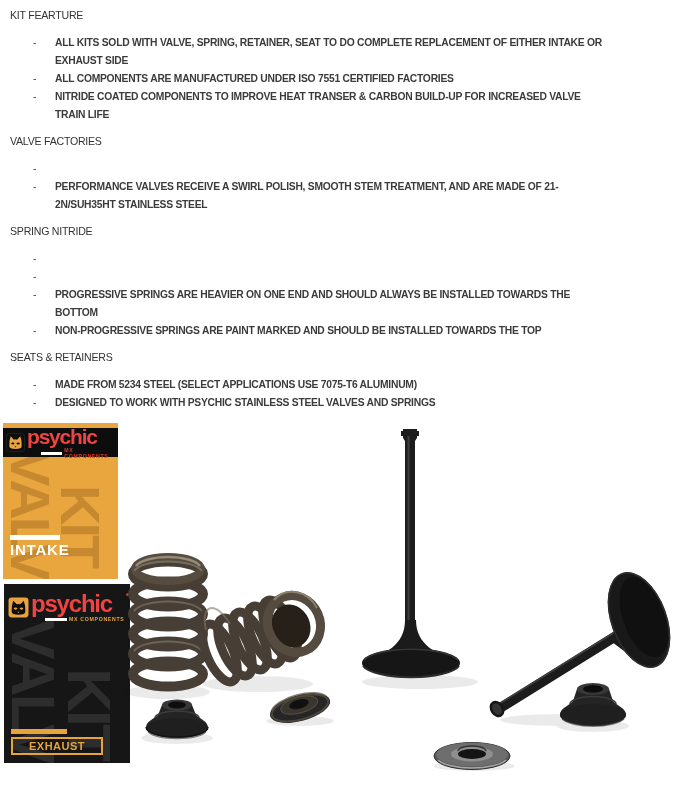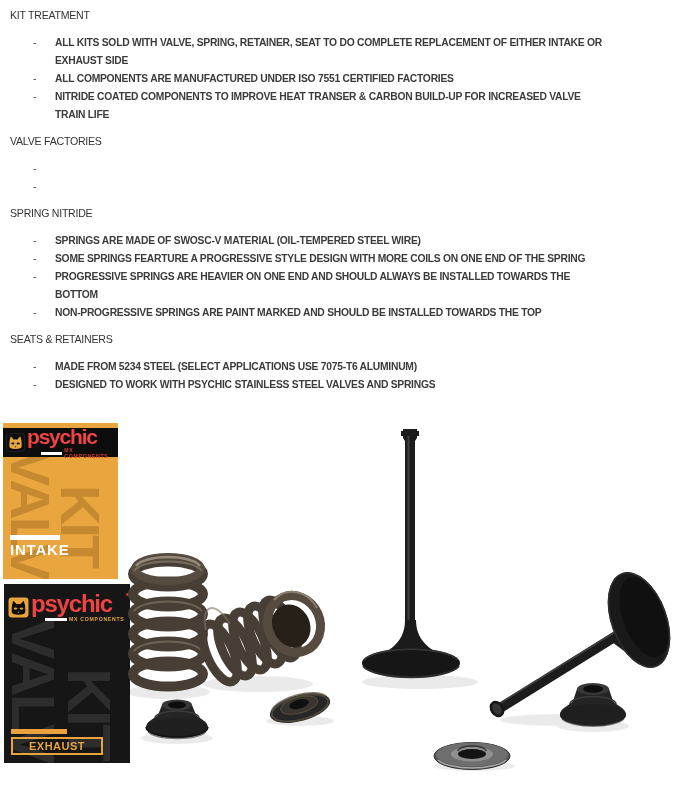--- a/index.html
+++ b/index.html
@@ -64,21 +64,21 @@
     font-size:11px;letter-spacing:0.5px;padding:1px 16px;line-height:1.1;
   }
   .parts{position:absolute;top:0;left:0;z-index:3;}
 </style>
 </head>
 <body>
 
 <div class="doc">
 
   <div class="sec">
-    <div class="sec-h">KIT TREATMENT</div>
+    <div class="sec-h">KIT FEARTURE</div>
     <div class="b-row">
       <span class="b-dash">-</span>
       <span class="b-text">ALL KITS SOLD WITH VALVE, SPRING, RETAINER, SEAT TO DO COMPLETE REPLACEMENT OF EITHER INTAKE OR
 EXHAUST SIDE</span>
     </div>
     <div class="b-row">
       <span class="b-dash">-</span>
       <span class="b-text">ALL COMPONENTS ARE MANUFACTURED UNDER ISO 7551 CERTIFIED FACTORIES</span>
     </div>
     <div class="b-row">
@@ -88,32 +88,32 @@
     </div>
   </div>
 
   <div class="sec">
     <div class="sec-h">VALVE FACTORIES</div>
     <div class="b-row">
       <span class="b-dash">-</span>
     </div>
     <div class="b-row">
       <span class="b-dash">-</span>
+      <span class="b-text">PERFORMANCE VALVES RECEIVE A SWIRL POLISH, SMOOTH STEM TREATMENT, AND ARE MADE OF 21-
+2N/SUH35HT STAINLESS STEEL</span>
     </div>
   </div>
 
   <div class="sec">
     <div class="sec-h">SPRING NITRIDE</div>
     <div class="b-row">
       <span class="b-dash">-</span>
-      <span class="b-text">SPRINGS ARE MADE OF SWOSC-V MATERIAL (OIL-TEMPERED STEEL WIRE)</span>
-    </div>
-    <div class="b-row">
-      <span class="b-dash">-</span>
-      <span class="b-text">SOME SPRINGS FEARTURE A PROGRESSIVE STYLE DESIGN WITH MORE COILS ON ONE END OF THE SPRING</span>
+    </div>
+    <div class="b-row">
+      <span class="b-dash">-</span>
     </div>
     <div class="b-row">
       <span class="b-dash">-</span>
       <span class="b-text">PROGRESSIVE SPRINGS ARE HEAVIER ON ONE END AND SHOULD ALWAYS BE INSTALLED TOWARDS THE
 BOTTOM</span>
     </div>
     <div class="b-row">
       <span class="b-dash">-</span>
       <span class="b-text">NON-PROGRESSIVE SPRINGS ARE PAINT MARKED AND SHOULD BE INSTALLED TOWARDS THE TOP</span>
     </div>

